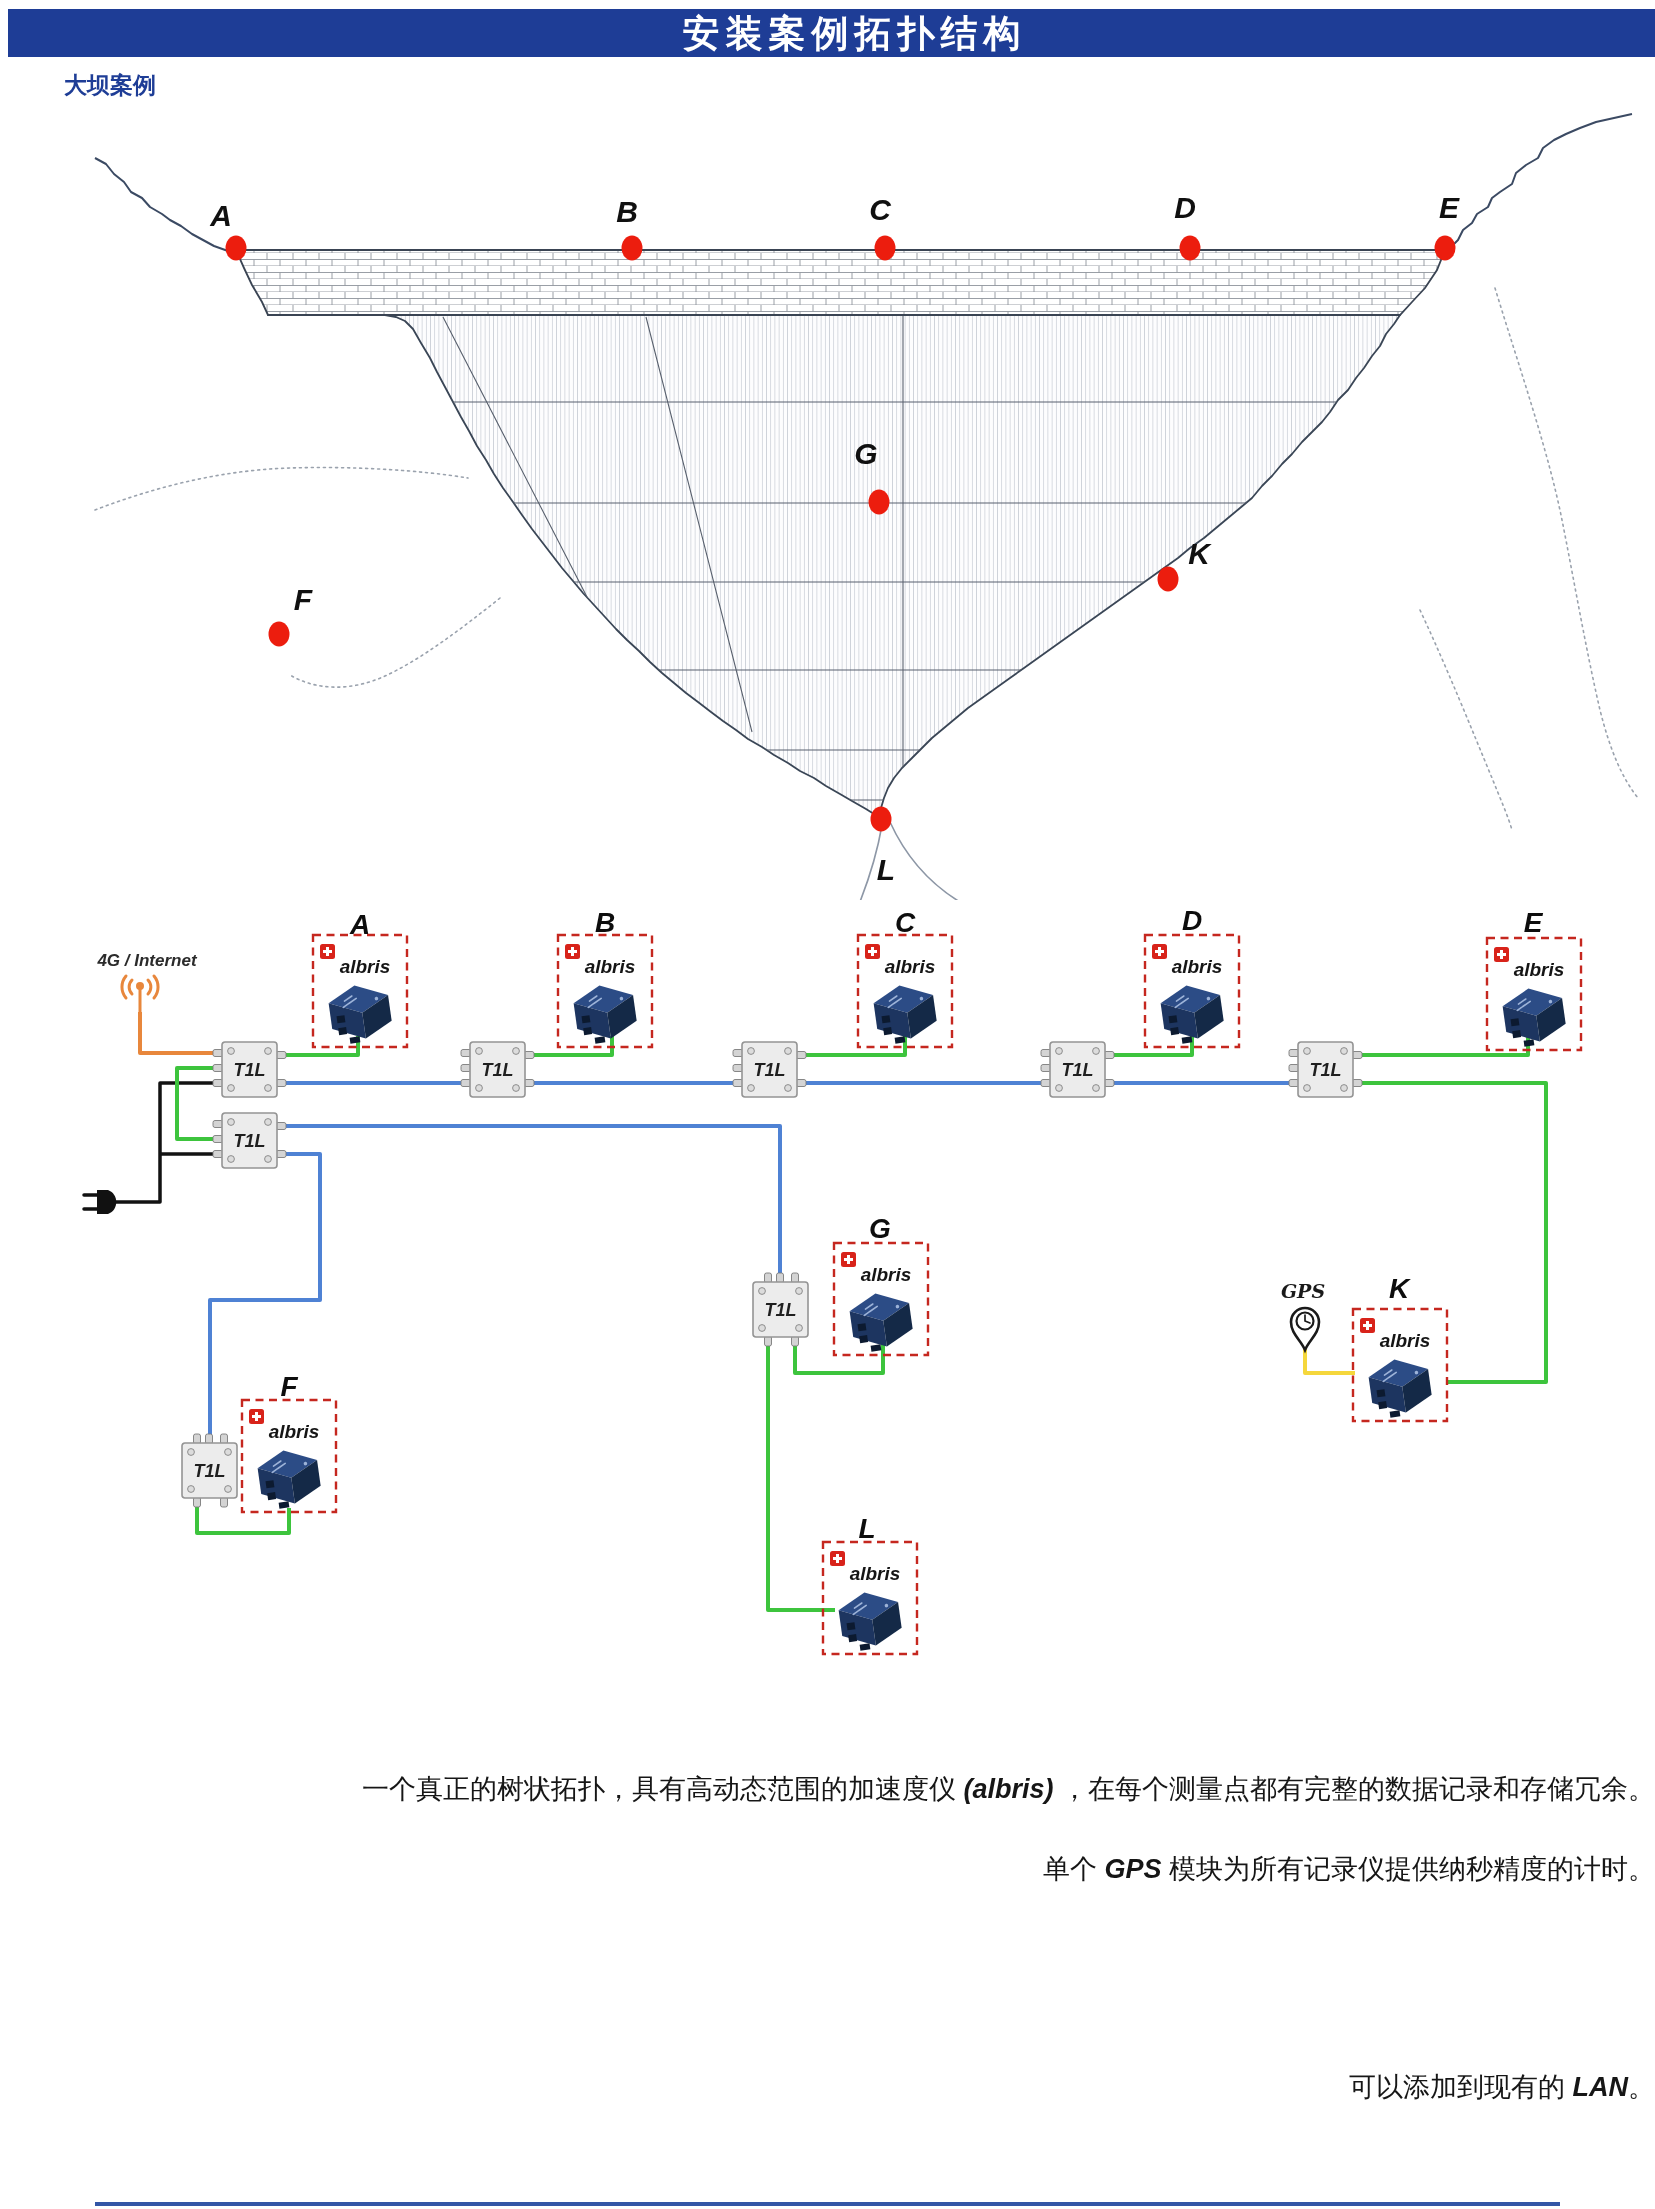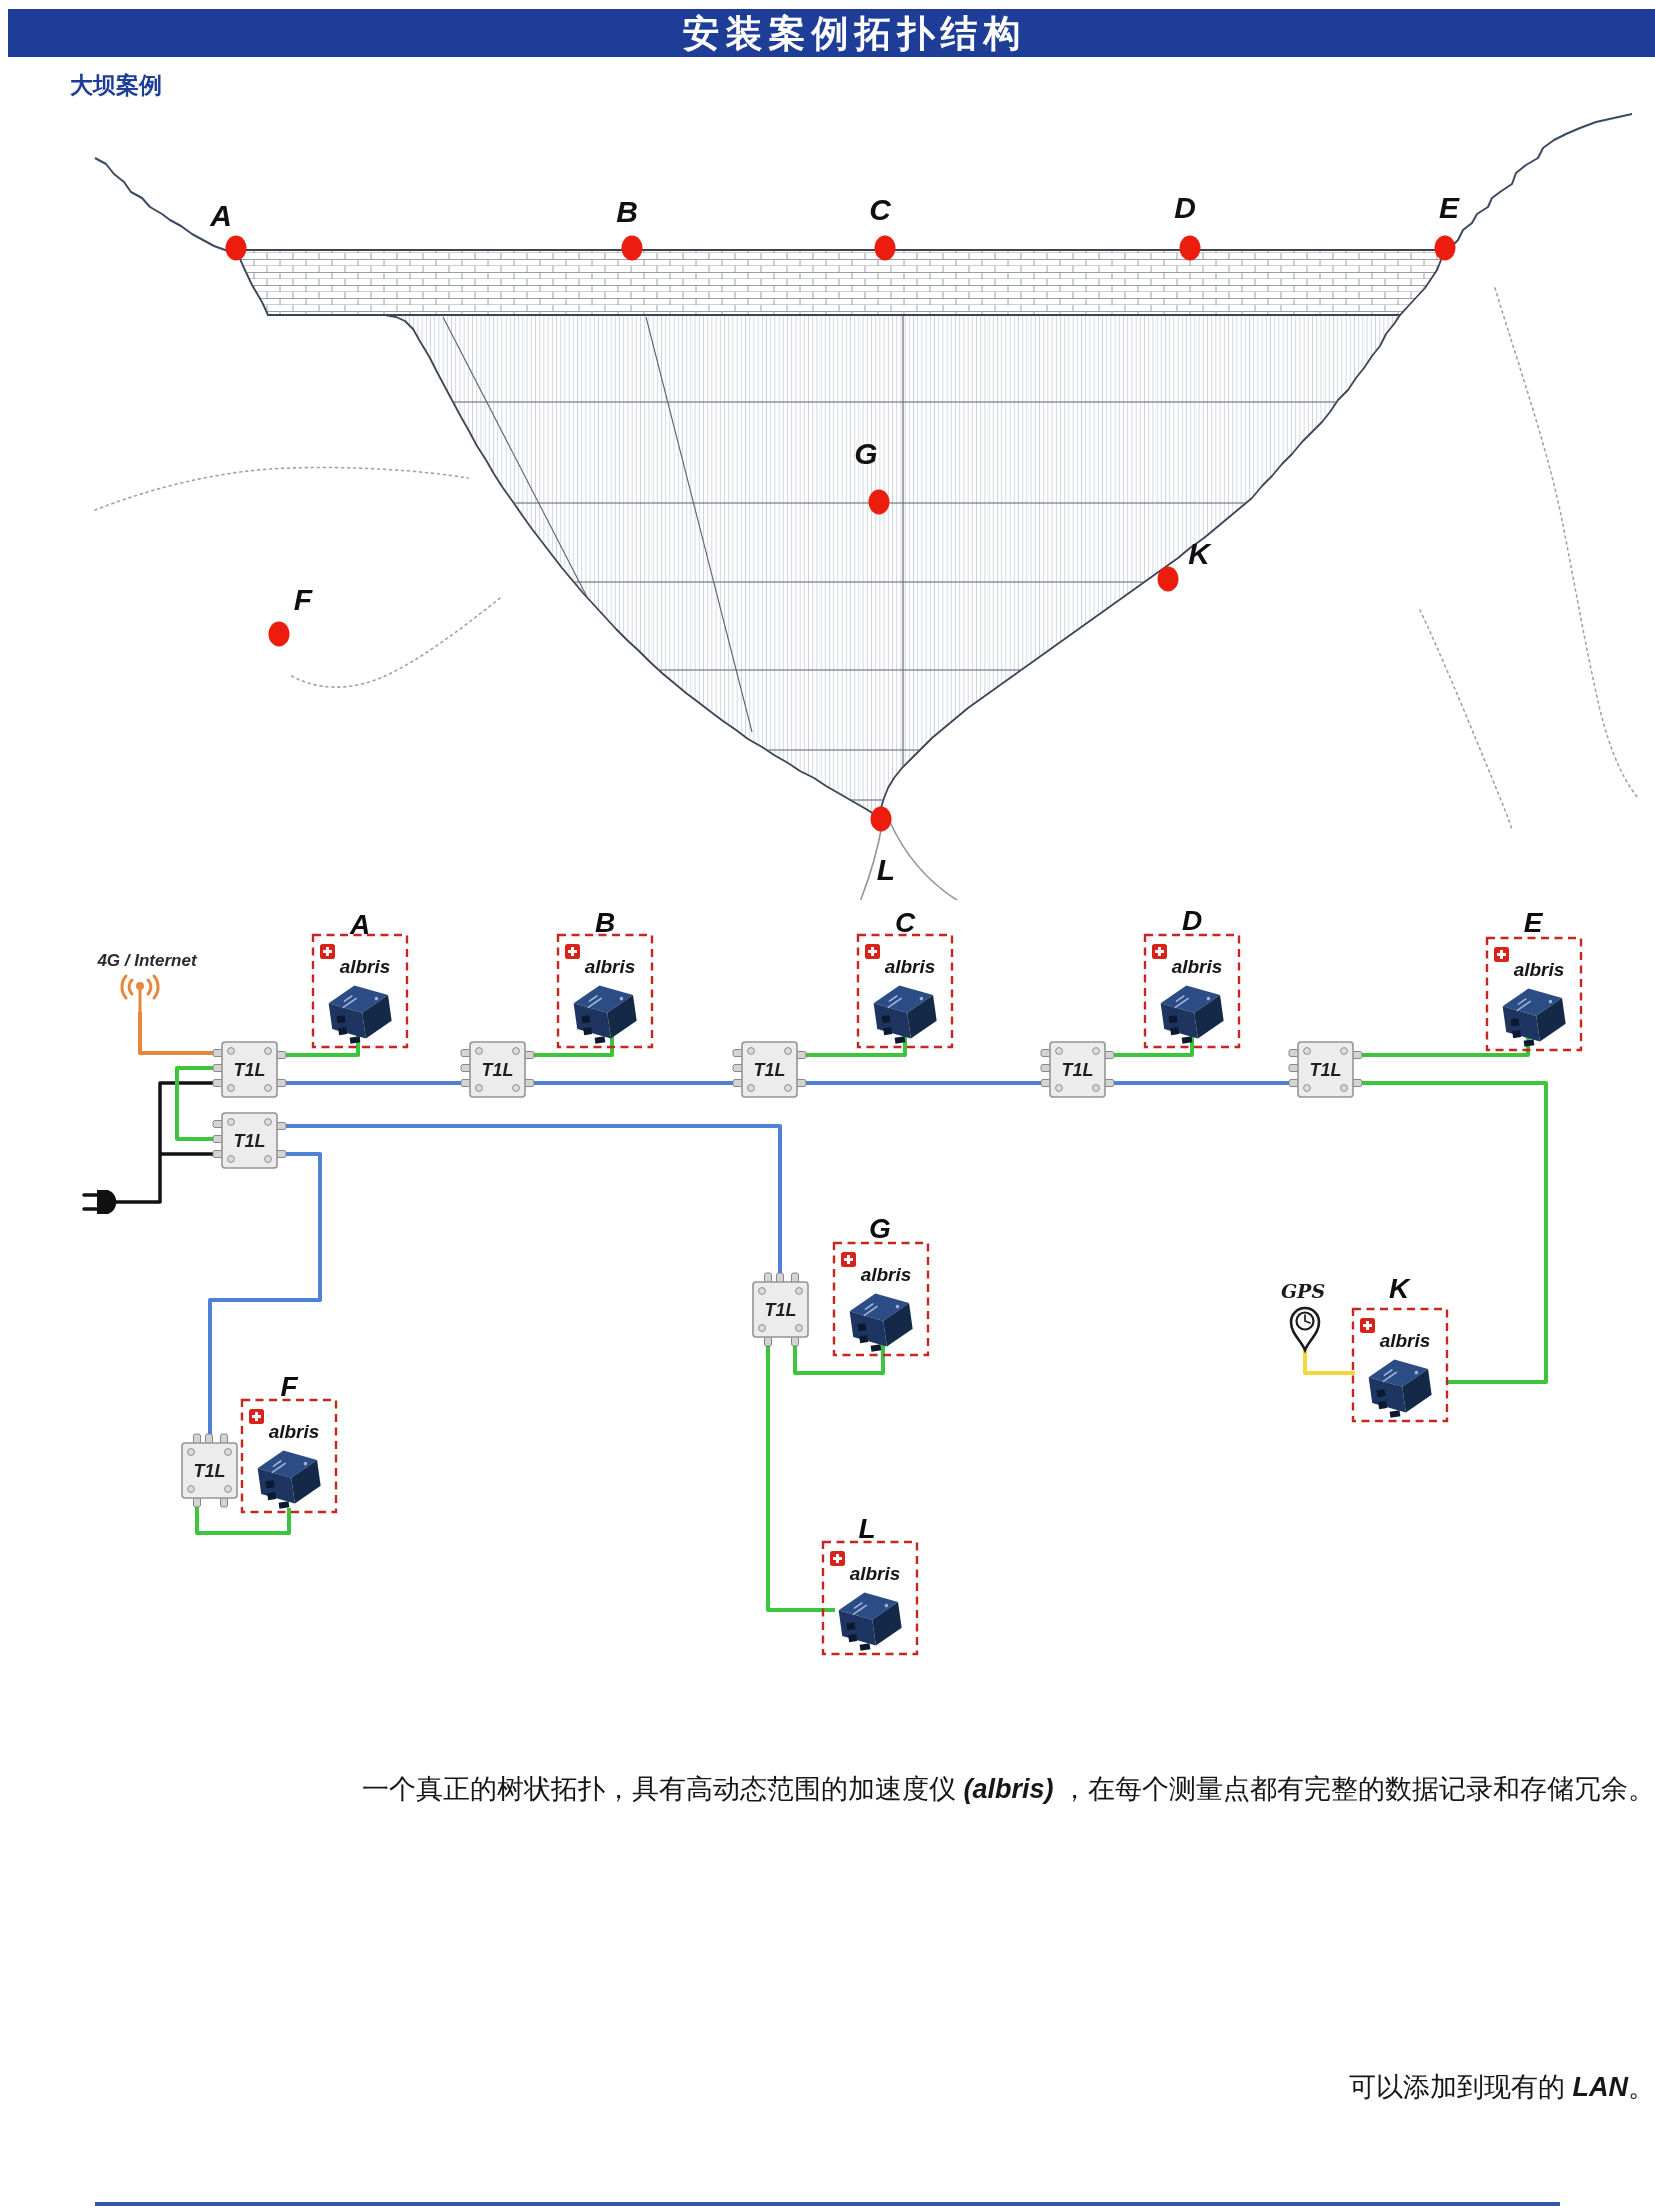--- a/index.html
+++ b/index.html
@@ -2,21 +2,21 @@
 <html style="--header-blue: #1e3d96; --wire-green: #3dc43d; --wire-blue: #4f82d4; --wire-orange: #e8873c; --wire-yellow: #f5d73c; --accent-red: #c5271f; --dot-red: #ec1d0e;"><head>
 <meta charset="utf-8">
 <style>
   html,body{margin:0;padding:0;background:#fff;}
   #page{position:relative;width:1655px;height:2209px;background:#fff;overflow:hidden;
         font-family:"Liberation Sans",sans-serif;color:#161616;}
   
   .title-bar{position:absolute;left:8px;top:9px;width:1639px;height:48px;
              background:var(--header-blue);display:flex;align-items:center;justify-content:center;padding-left:27px;}
   .title-bar h1{margin:0;color:#fff;font:700 37px/48px "DejaVu Serif",serif;letter-spacing:6px;}
-  .subtitle{position:absolute;left:70px;top:70px;font:700 23px "Liberation Sans",sans-serif;
+  .subtitle{position:absolute;left:64px;top:70px;font:700 23px "Liberation Sans",sans-serif;
             color:var(--header-blue);}
   
   .layer{position:absolute;left:0;}
   
   .terrain{fill:none;stroke:#3b4a63;stroke-width:2;stroke-linejoin:round;}
   .terrain-dot{fill:none;stroke:#9aa2ad;stroke-width:1.6;stroke-dasharray:2 4;stroke-linecap:round;}
   .terrain-lite{fill:none;stroke:#8d97a6;stroke-width:1.6;}
   .crest{fill:url(#brick);stroke:#3a4453;stroke-width:1.8;}
   .dam-body{fill:url(#vhatch);stroke:#3a4656;stroke-width:1.8;stroke-linejoin:round;}
   .inner-line{stroke:#59616e;stroke-width:1.1;fill:none;}
@@ -299,18 +299,21 @@
     <g transform="translate(823,642)">
       <use href="#albris-shape"></use>
         <text class="albris-name" x="52" y="38">albris</text>
       </g>
     <text class="node-letter" x="867" y="638">L</text>
   </svg>
 
   <p class="caption" style="top:1744px">
     <span>一个真正的树状拓扑，具有高动态范围的加速度仪 </span><span class="em">(albris)</span><span> ，在每个测量点都有完整的数据记录和存储冗余。</span>
   </p>
+  <p class="caption" style="top:1824px">
+    <span>单个 </span><span class="em">GPS</span><span> 模块为所有记录仪提供纳秒精度的计时。</span>
+  </p>
   <p class="caption" style="top:2042px">
     <span>可以添加到现有的 </span><span class="em">LAN</span><span>。</span>
   </p>
 
   <div class="bottom-rule"></div>
 </div>
 
 </body></html>

